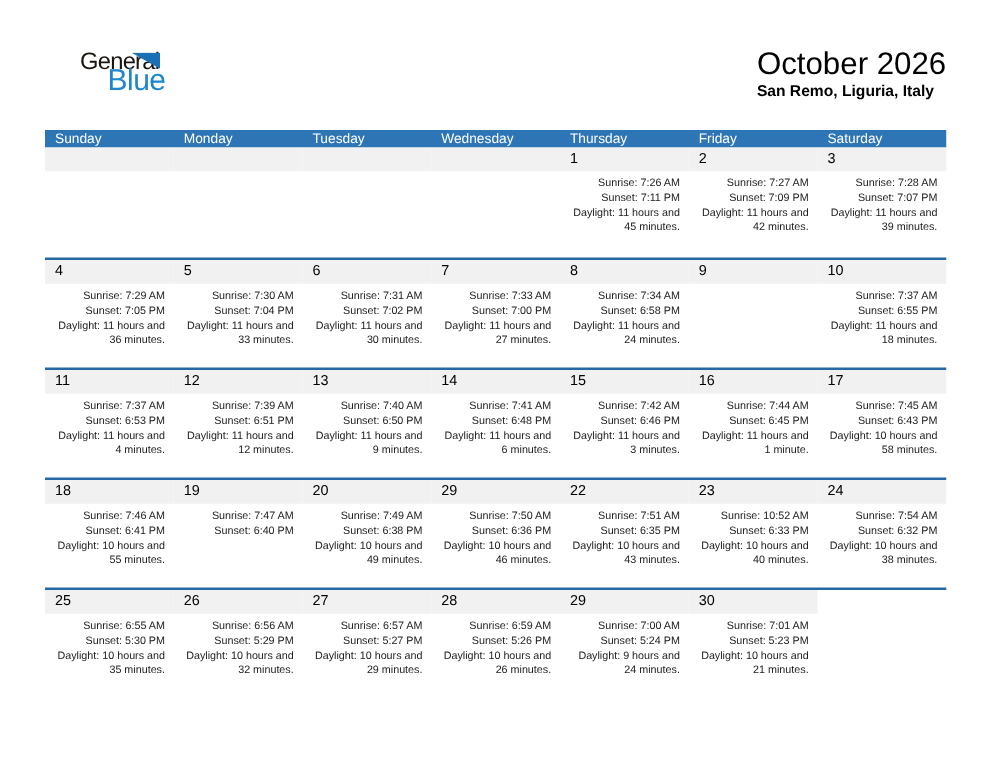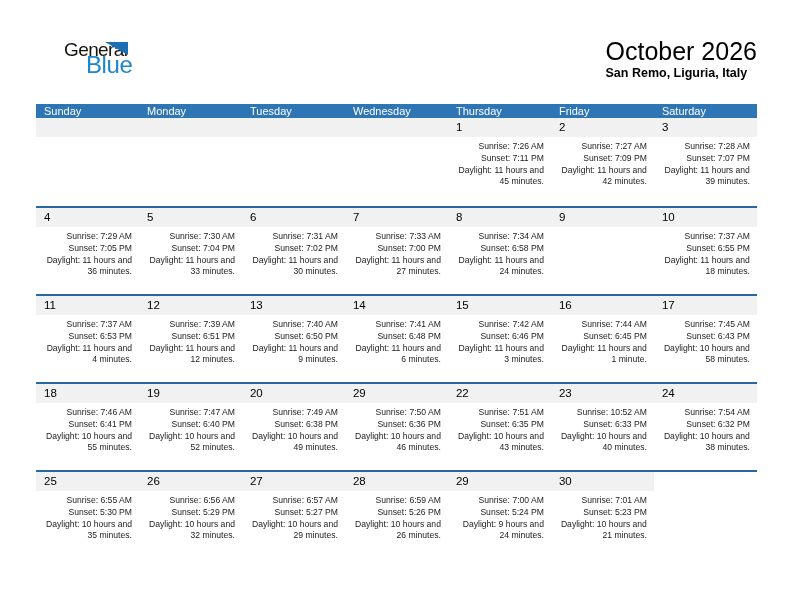--- a/index.html
+++ b/index.html
@@ -233,21 +233,20 @@
               <div>Sunrise: 7:46 AM</div>
               <div>Sunset: 6:41 PM</div>
               <div>Daylight: 10 hours and 55 minutes.</div>
             </div>
           </div>
           <div class="cell">
             <div class="daynum-row">19</div>
             <div class="details">
               <div>Sunrise: 7:47 AM</div>
               <div>Sunset: 6:40 PM</div>
-              <div>Daylight: 10 hours and 52 minutes.</div>
             </div>
           </div>
           <div class="cell">
             <div class="daynum-row">20</div>
             <div class="details">
               <div>Sunrise: 7:49 AM</div>
               <div>Sunset: 6:38 PM</div>
               <div>Daylight: 10 hours and 49 minutes.</div>
             </div>
           </div>

